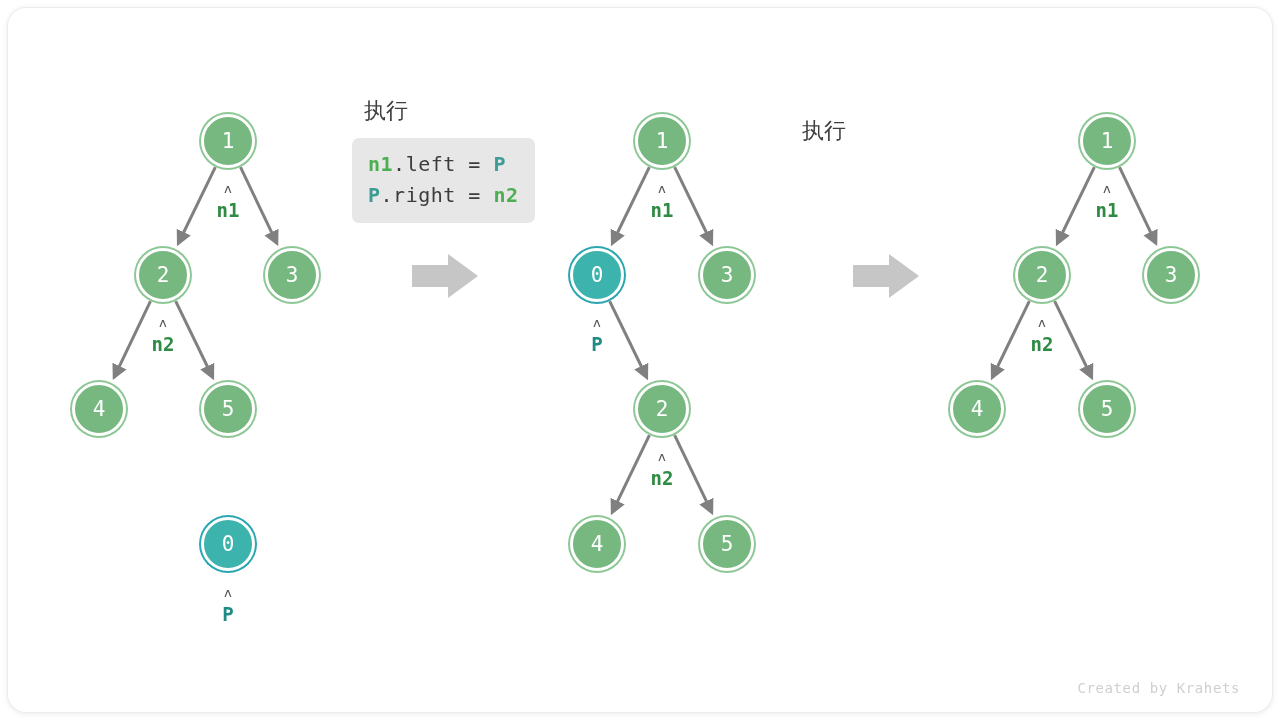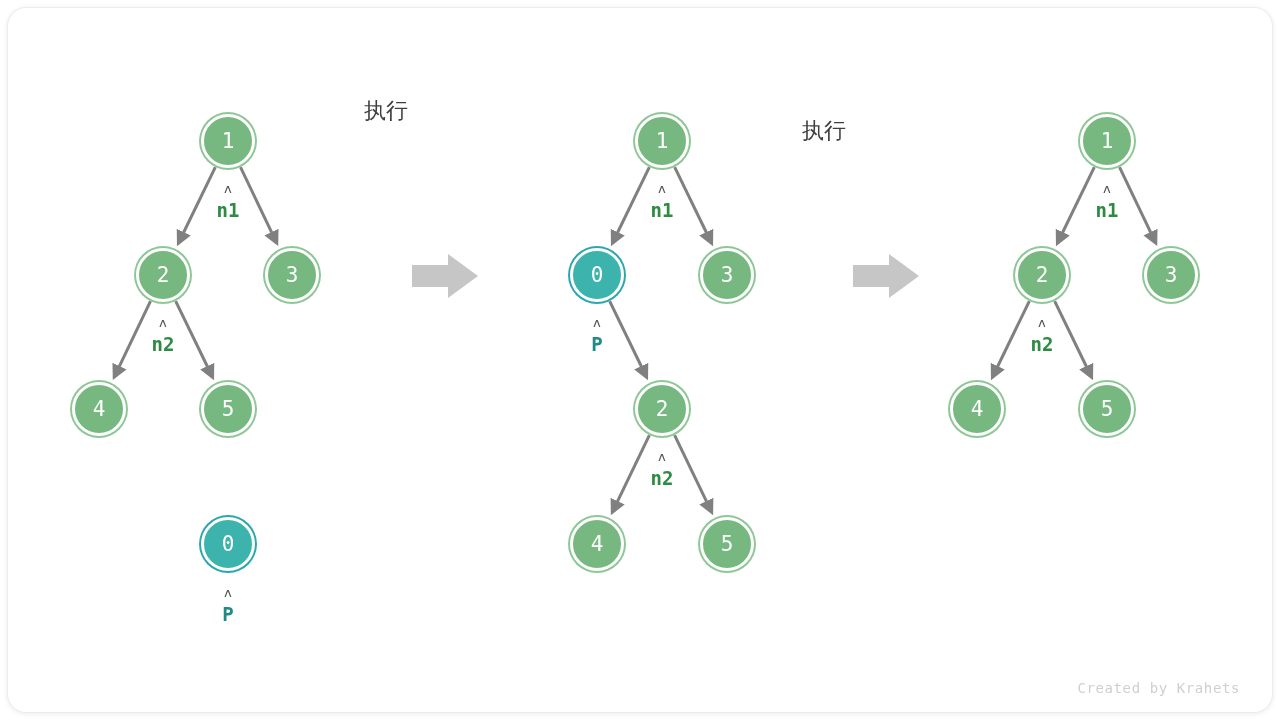--- a/index.html
+++ b/index.html
@@ -224,17 +224,18 @@
         <span class="caret">ʌ</span>
         <span class="pname">n1</span>
       </div>
       <div class="ptr green" style="left: 1042px; top: 316px;">
         <span class="caret">ʌ</span>
         <span class="pname">n2</span>
       </div>
     </div>
 
   <div class="exec-label" style="left:364px; top:100px;">执行</div>
+  <div class="code-box" id="code-box-1" style="left:352px; top:138px;"><div class="code-line"><span class="tok-green">n1</span><span class="tok-plain">.left = </span><span class="tok-teal">P</span></div><div class="code-line"><span class="tok-teal">P</span><span class="tok-plain">.right = </span><span class="tok-green">n2</span></div></div>
 
   <div class="exec-label" style="left:802px; top:120px;">执行</div>
 
   <div class="watermark">Created by Krahets</div>
 </div>
 
 </body></html>

